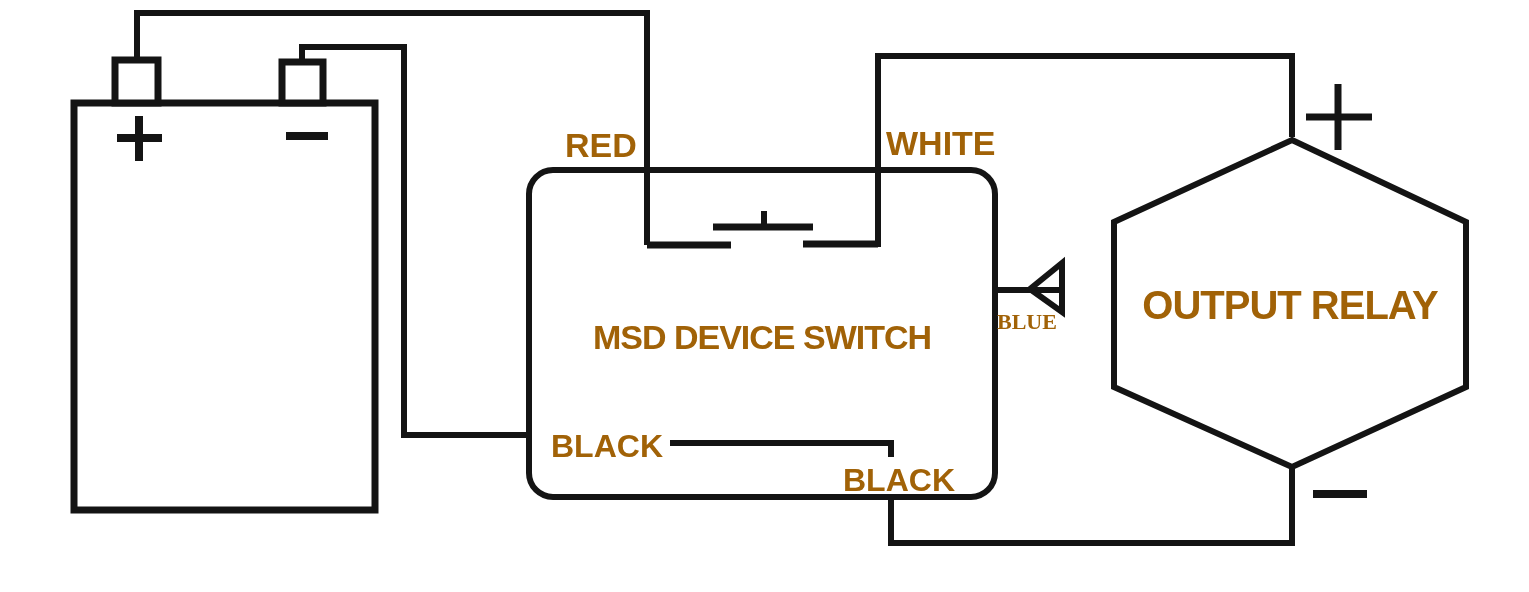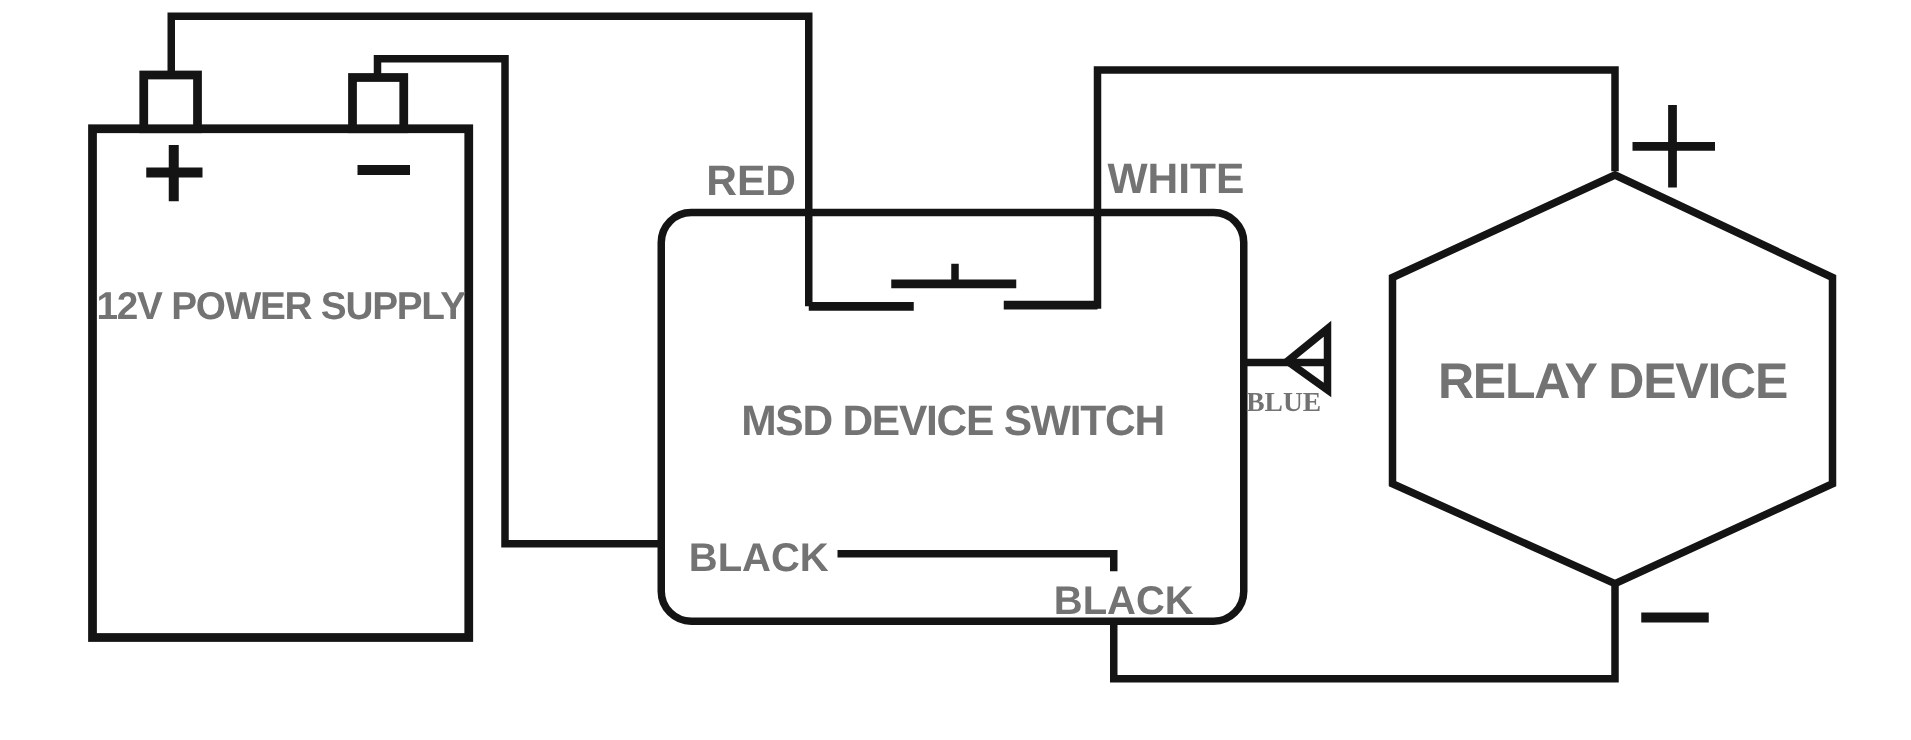--- a/index.html
+++ b/index.html
@@ -15,21 +15,21 @@
     overflow: hidden;
     font-family: "Liberation Sans", sans-serif;
   }
   .stage svg {
     position: absolute;
     left: 0;
     top: 0;
   }
   .lbl {
     position: absolute;
-    color: #737373;
+    color: #a16207;
     font-weight: bold;
     line-height: 1;
     white-space: nowrap;
     -webkit-user-select: none;
     user-select: none;
   }
   .lbl.centered { text-align: center; }
 
   .lbl-psu      { left: 74px;  top: 229px; width: 301px; font-size: 31px; letter-spacing: -1px; }
   .lbl-relay    { left: 529px; top: 320px; width: 466px; font-size: 34px; letter-spacing: -1px; }
@@ -76,25 +76,24 @@
 
       <path d="M670 443 H891 V457" aria-label="BLACK"></path>
 
       <path d="M891 497 V543 H1292 V467" aria-label="BLACK"></path>
 
       <path d="M995 290 H1061" aria-label="BLUE"></path>
       <polygon points="1030,289 1062,263 1062,312" fill="none"></polygon>
     </g>
   </svg>
 
-  <div class="lbl lbl-psu centered">12V POWER SUPPLY</div>
 
   <div class="lbl lbl-relay centered">MSD DEVICE SWITCH</div>
 
-  <div class="lbl lbl-output centered">RELAY DEVICE</div>
+  <div class="lbl lbl-output centered">OUTPUT RELAY</div>
 
   <div class="lbl lbl-red">RED</div>
 
   <div class="lbl lbl-white">WHITE</div>
 
   <div class="lbl lbl-black-1">BLACK</div>
 
   <div class="lbl lbl-black-2">BLACK</div>
 
   <div class="lbl lbl-blue">BLUE</div>

